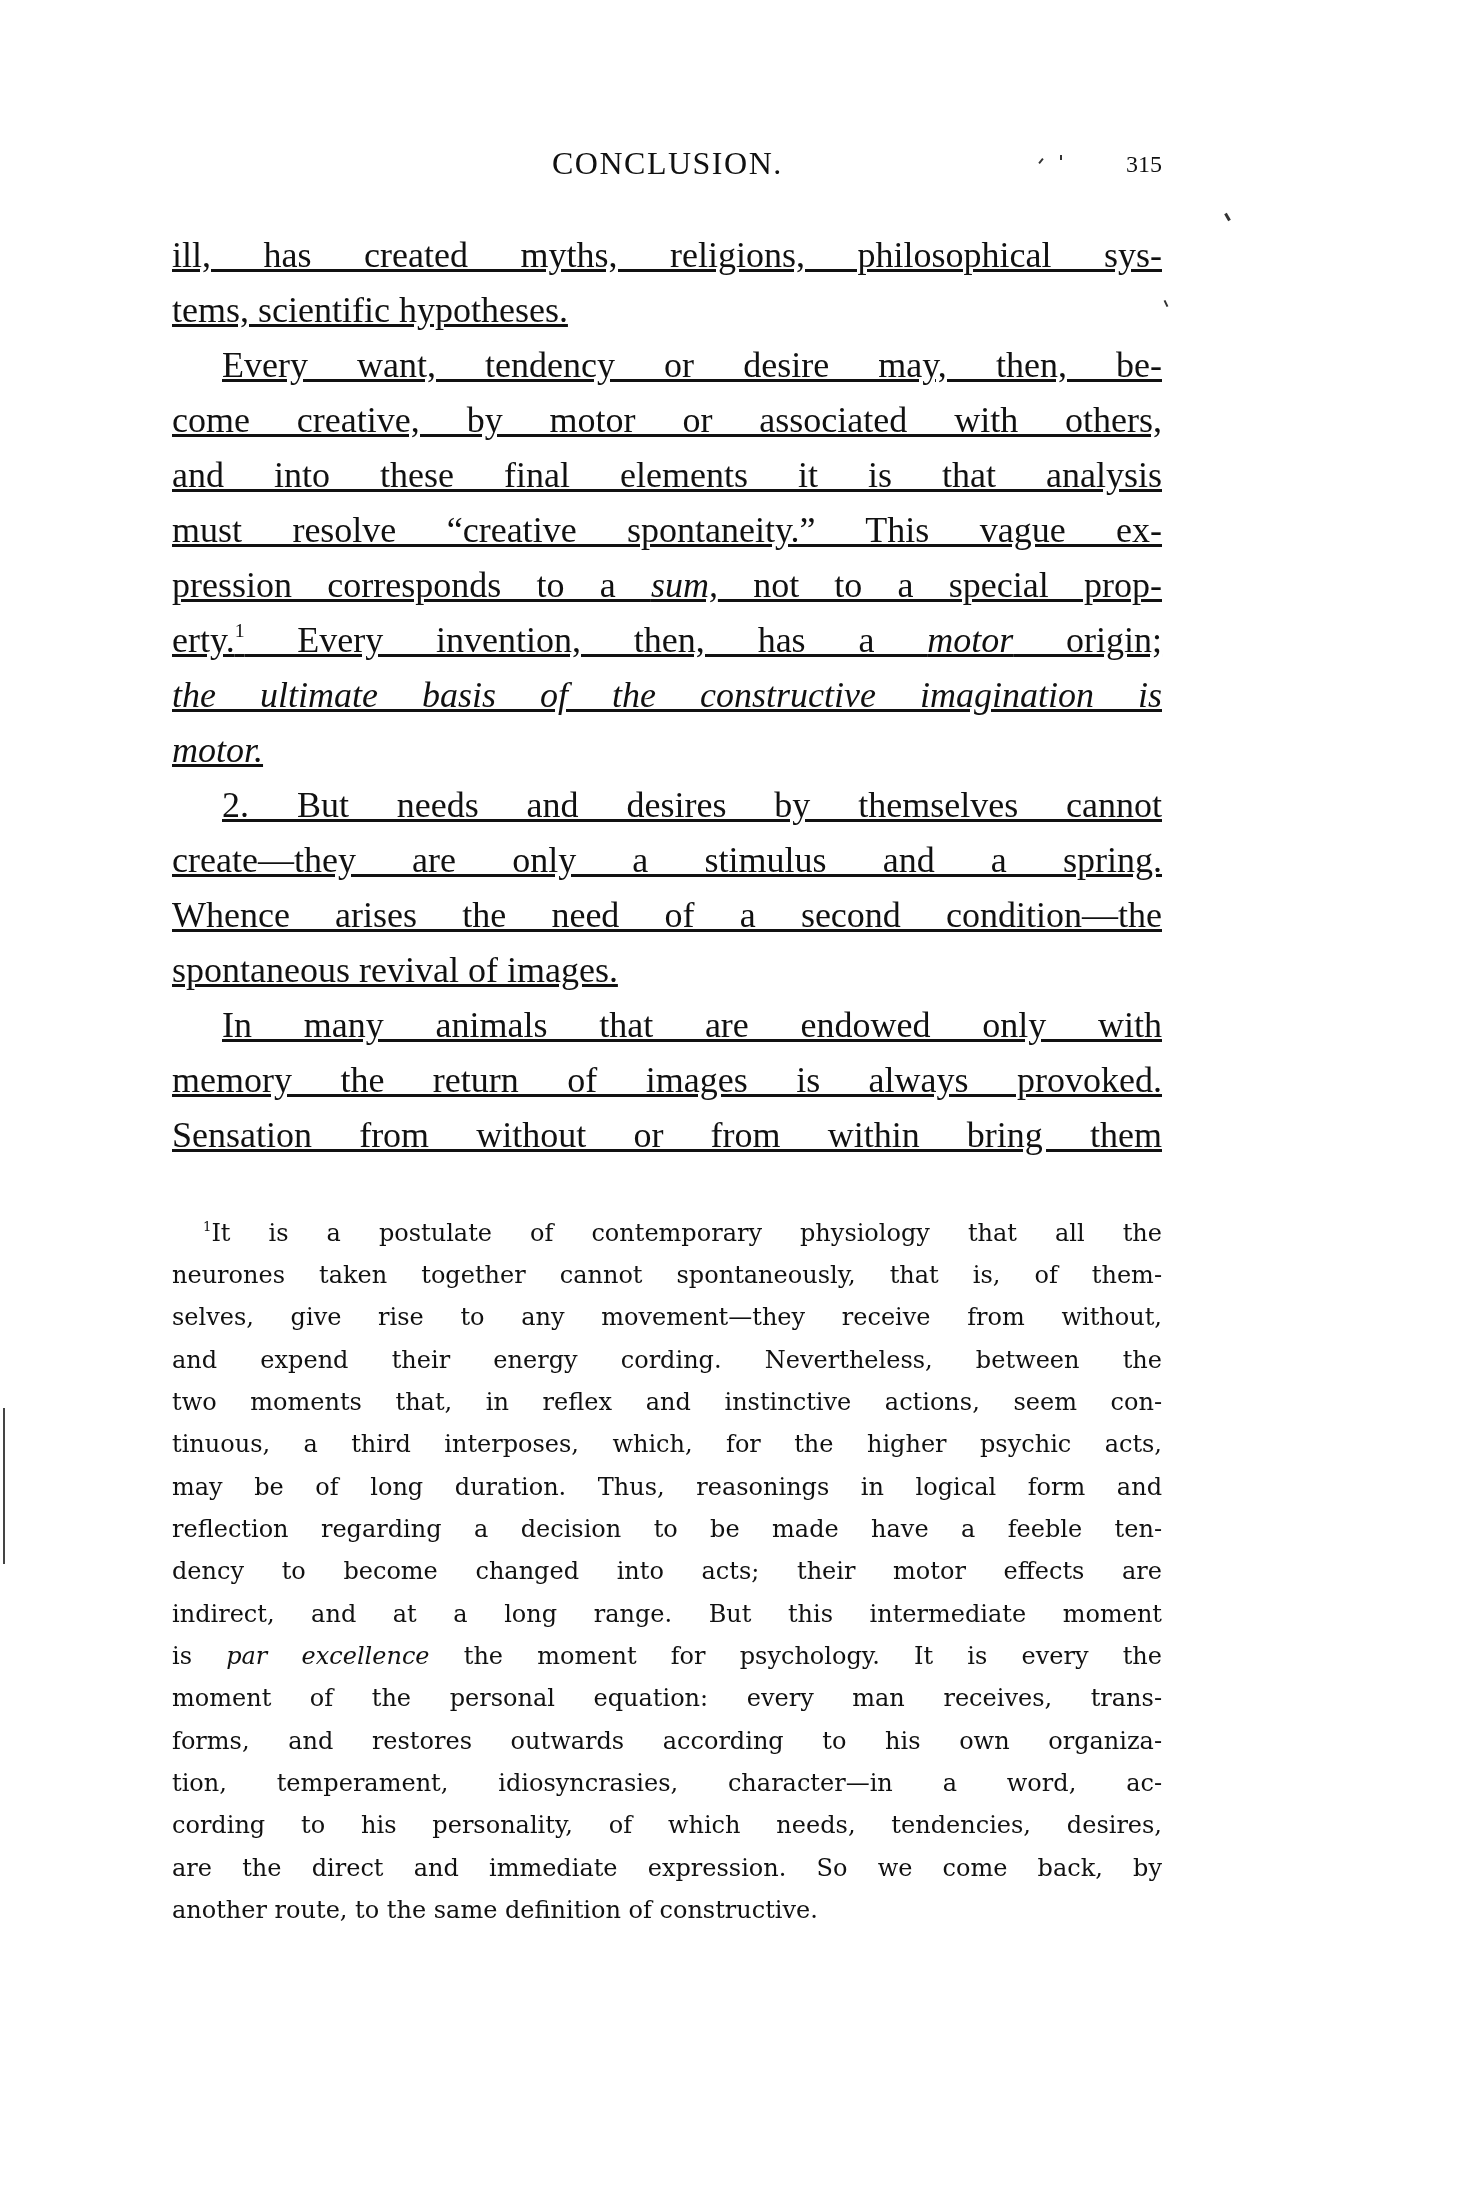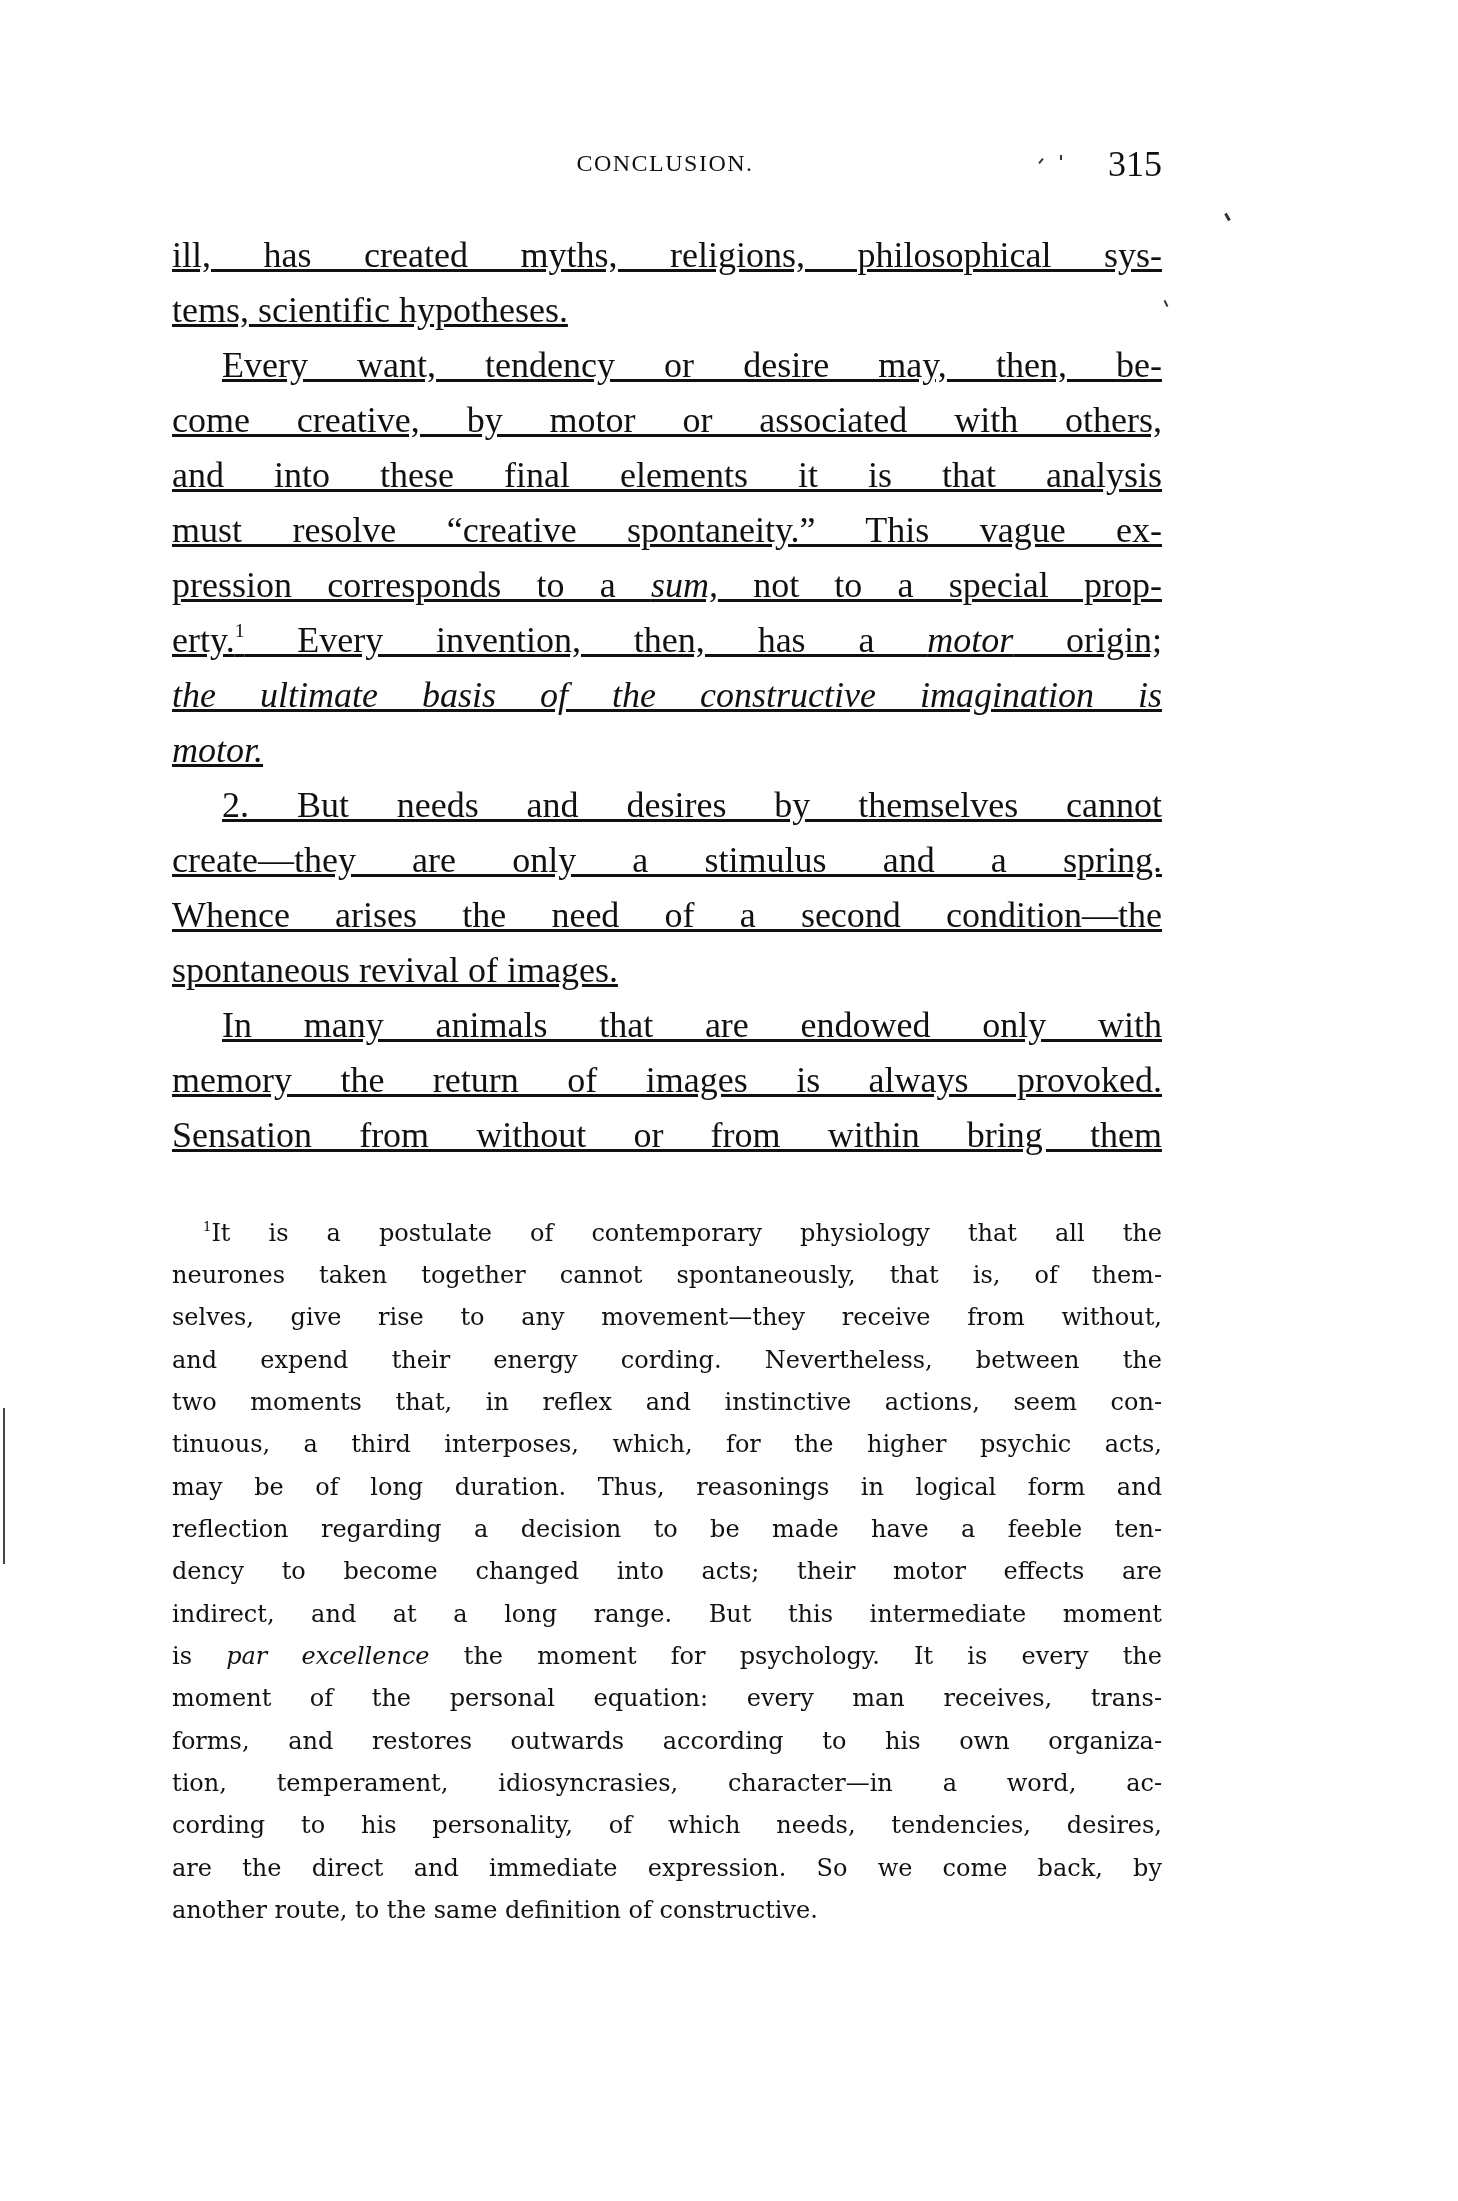--- a/index.html
+++ b/index.html
@@ -22,35 +22,34 @@
       background: #ffffff;
     }
     
     .running-head {
       position: absolute;
       left: 552px;
       top: 148px;
       width: 226px;
       height: 30px;
       font-family: "Liberation Serif", serif;
-      font-size: 24px;
+      font-size: 32px;
       line-height: 30px;
       letter-spacing: 1.5px;
       white-space: nowrap;
       transform-origin: left top;
-      text-align: center;
     }
     .page-number {
       position: absolute;
       left: 1098px;
       top: 144px;
       width: 64px;
       text-align: right;
       font-family: "Liberation Serif", serif;
-      font-size: 36px;
+      font-size: 24px;
       line-height: 40px;
       white-space: nowrap;
     }
     
     .body-text {
       position: absolute;
       left: 172px;
       top: 0;
       width: 990px;
       font-family: "Liberation Serif", serif;

